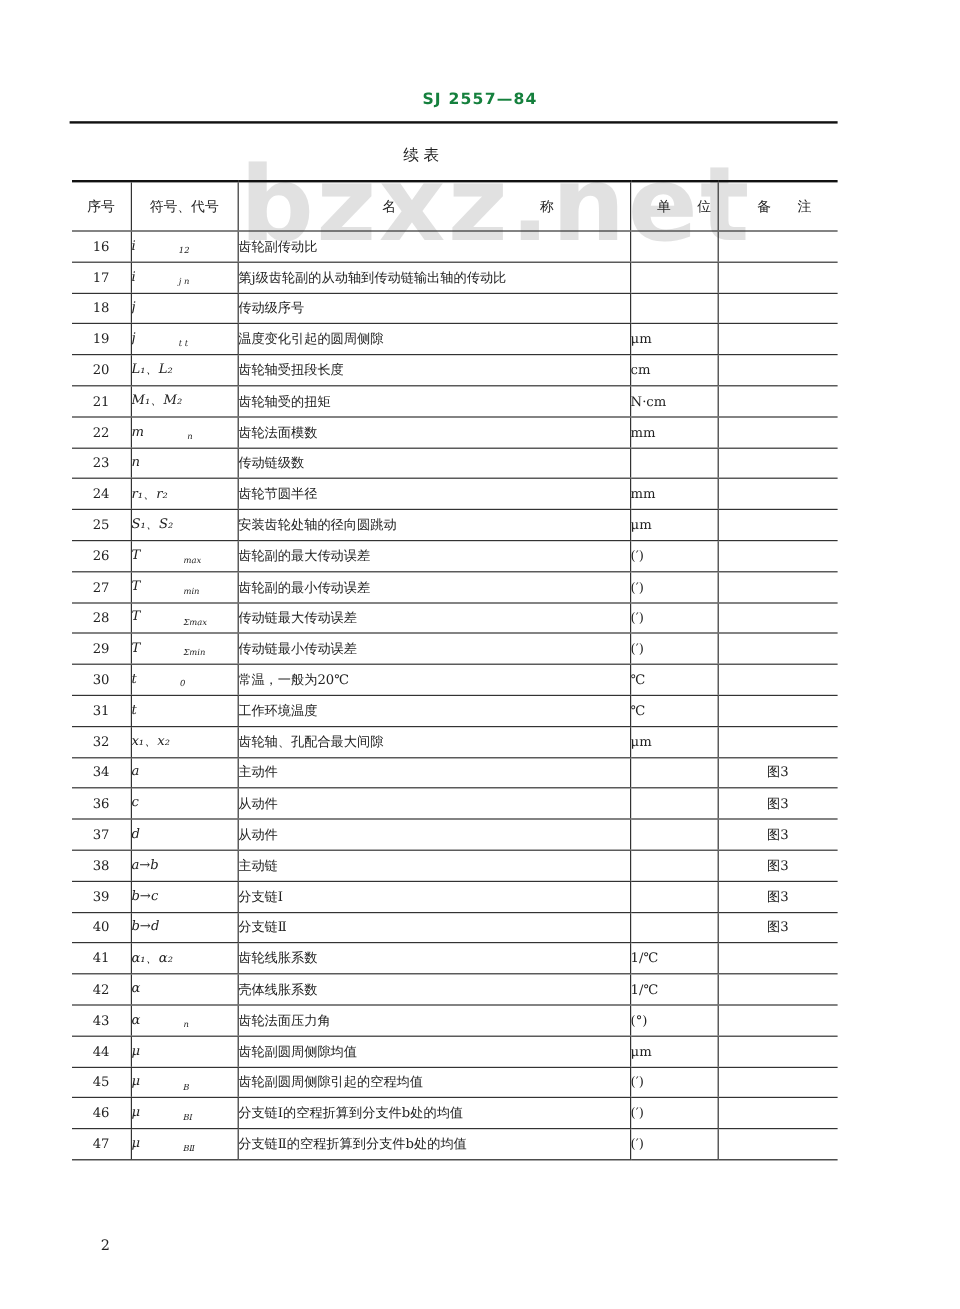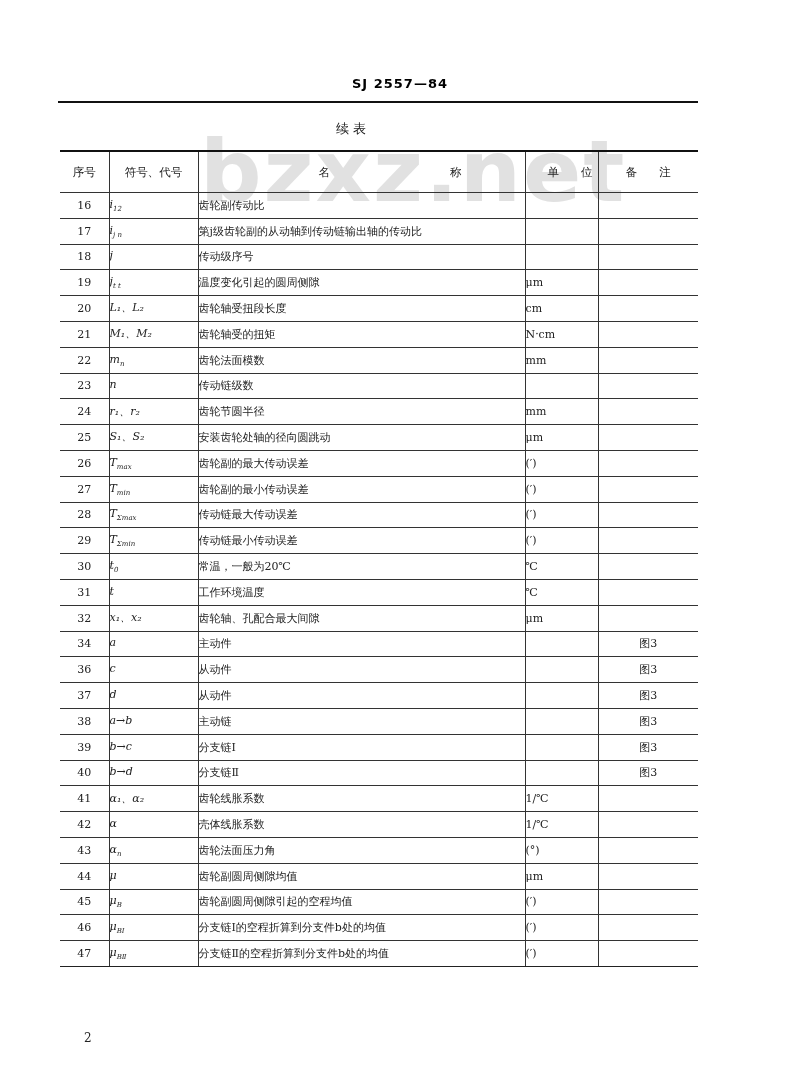--- a/index.html
+++ b/index.html
@@ -18,21 +18,21 @@
   .std-header {
     position: absolute;
     top: 76px;
     left: 0;
     width: 800px;
     text-align: center;
     font-family: "DejaVu Sans", "Liberation Sans", sans-serif;
     font-weight: bold;
     font-size: 13px;
     letter-spacing: 1px;
-    color: #000000;
+    color: #15803d;
   }
   .header-rule {
     position: absolute;
     top: 101px;
     left: 58px;
     width: 640px;
     height: 0;
     border-top: 2px solid #111;
   }
   .table-caption {
@@ -93,24 +93,24 @@
     font-size: 11.5px;
   }
   table.symbols tbody td {
     height: 24.8px;
   }
   table.symbols tbody tr:last-child td {
     border-bottom: 1.5px solid #222;
   }
   .th-name { letter-spacing: 120px; text-indent: 120px; }
   .th-unit { letter-spacing: 22px; text-indent: 22px; }
-  .th-note { letter-spacing: 22px; text-indent: 22px; }
+  .th-note { letter-spacing: 22px; text-indent: 22px; text-align: right; }
   td.seq { text-align: center; font-family: "DejaVu Serif", serif; font-size: 11px; }
   td.sym { padding-left: 14px; font-style: italic; font-family: "DejaVu Serif", serif; font-size: 11px; }
-  td.sym sub { font-size: 7px; font-style: italic; }
+  td.sym sub { font-size: 7px; font-style: italic; margin-left: 36px; }
   td.name { padding-left: 28px; font-size: 11px; }
   td.unit { padding-left: 12px; font-size: 11px; }
   td.note { text-align: center; font-size: 11px; }
   .page-number {
     position: absolute;
     top: 1031px;
     left: 84px;
     font-size: 12px;
     color: #222;
   }

